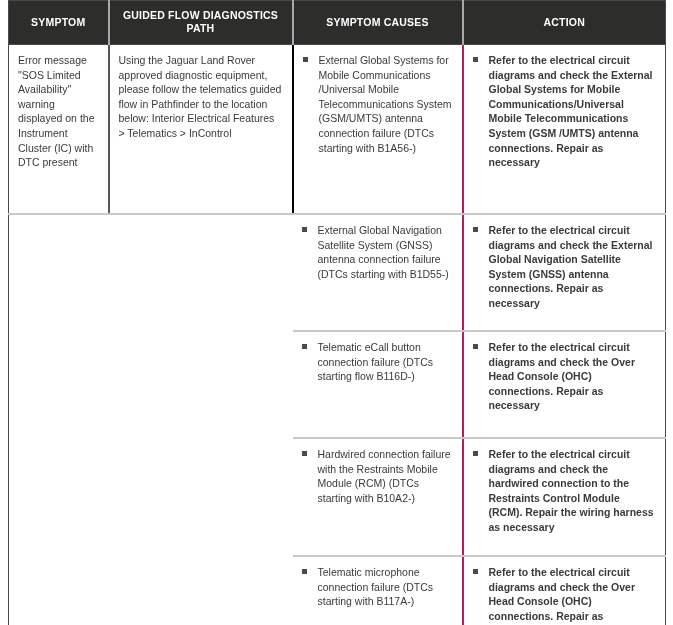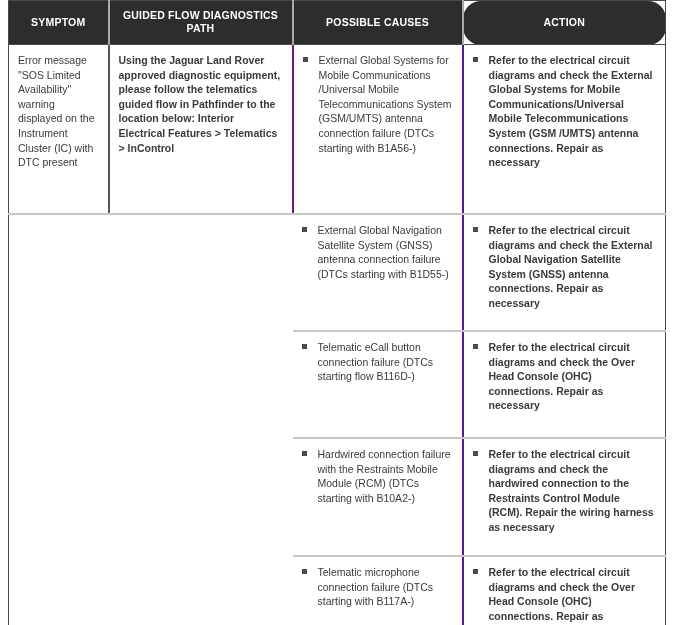--- a/index.html
+++ b/index.html
@@ -38,45 +38,44 @@
     font-size: 10.5px;
     font-weight: bold;
     letter-spacing: 0.2px;
     text-align: center;
     vertical-align: middle;
     padding: 8px 4px 9px 4px;
     line-height: 13px;
     border-right: 2px solid #a9a9a9;
     border-bottom: 1px solid #4a4a4a;
   }
-  thead tr.hdr-row th.last { border-right: none; border-radius: 18px; }
+  thead tr.hdr-row th.last { border-right: none; }
 
   
   td {
     vertical-align: top;
     font-size: 10.5px;
     line-height: 14.6px;
     color: #3a3a3a;
     padding: 8px 9px 8px 9px;
     background: #ffffff;
     border-bottom: 2px solid #c8c8c8;
   }
 
   td.col-symptom {
     width: 100px;
     border-right: 2px solid #555555;
   }
   td.col-path {
     width: 184px;
-    border-right: 2px solid #701a75;
-    font-weight: bold;
+    border-right: 2px solid #000000;
   }
   td.col-causes {
     width: 170px;
-    border-right: 2px solid #4c1d95;
+    border-right: 2px solid #be185d;
   }
   td.col-action {
     width: 203px;
     font-weight: bold;
   }
 
   td.merged-left {
     border-right: none;
     border-bottom: 1px solid #9a9a9a;
   }
@@ -107,21 +106,21 @@
     <colgroup>
       <col style="width:100px">
       <col style="width:184px">
       <col style="width:170px">
       <col style="width:203px">
     </colgroup>
     <thead>
       <tr class="hdr-row">
         <th>SYMPTOM</th>
         <th>GUIDED FLOW DIAGNOSTICS PATH</th>
-        <th>POSSIBLE CAUSES</th>
+        <th>SYMPTOM CAUSES</th>
         <th class="last">ACTION</th>
       </tr>
     </thead>
     <tbody>
 
       <tr>
         <td class="col-symptom" style="height:152px;">
           <span class="plain-text">Error message "SOS Limited Availability" warning displayed on the Instrument Cluster (IC) with DTC present</span>
         </td>
         <td class="col-path">

